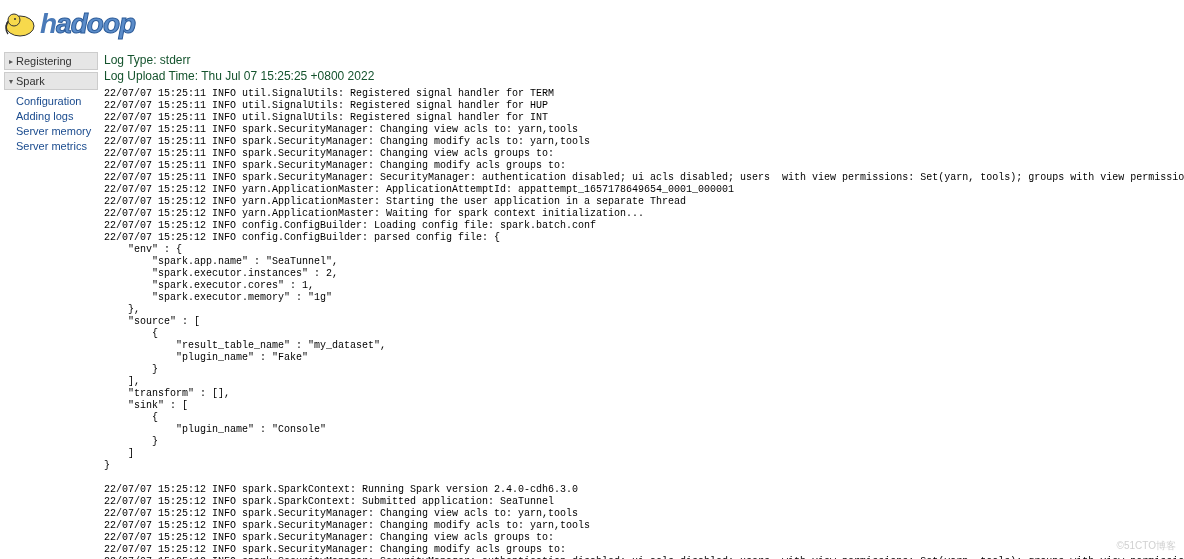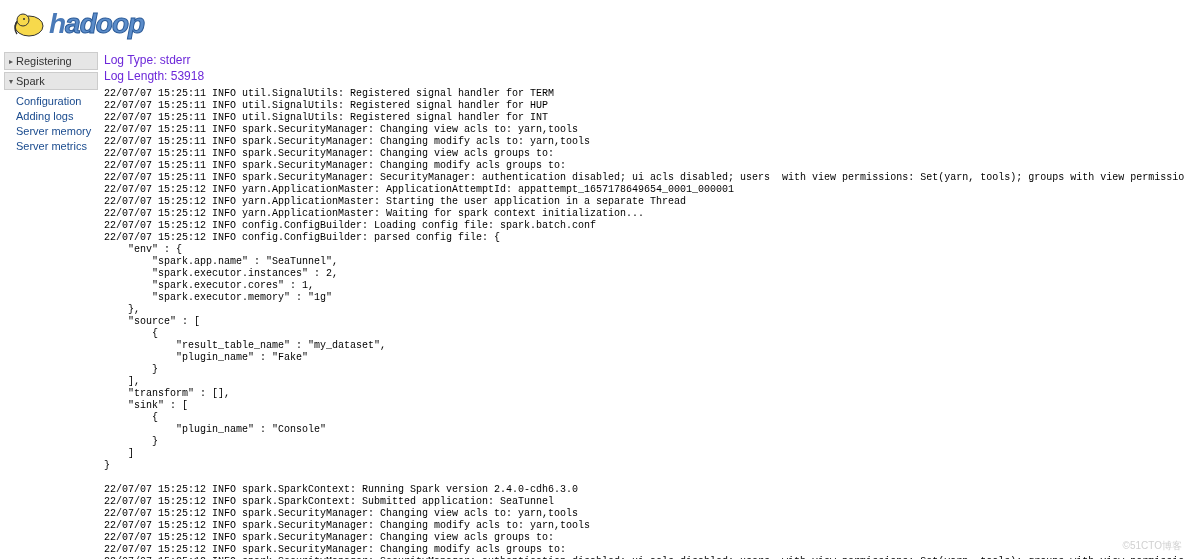--- a/index.html
+++ b/index.html
@@ -1,32 +1,32 @@
 <!DOCTYPE html>
 <html><head>
 <meta charset="utf-8">
 <style>
 * { margin: 0; padding: 0; box-sizing: border-box; }
 body { font-family: Arial, Helvetica, sans-serif; font-size: 12px; background: #fff; width: 1184px; }
-.header { padding: 4px 9px; }
+.header { padding: 4px 0; }
 .logo { display: flex; align-items: center; }
 .logo-icon { width: 40px; height: 40px; }
 .logo-text { font-family: "Arial Black", sans-serif; font-size: 28px; font-weight: 900; font-style: italic; letter-spacing: -1px; }
 .logo-text .h { color: #4a7ab8; }
 .logo-text .rest { color: #5b8cc9; -webkit-text-stroke: 1px #2a5a98; }
 .layout { display: flex; }
 .sidebar { width: 98px; padding: 4px 0 0 4px; }
 .nav-header { background: #e6e6e6; border: 1px solid #ccc; padding: 2px 4px; font-size: 11px; color: #333; margin-bottom: 2px; display: flex; align-items: center; cursor: pointer; }
 .nav-header .arrow { font-size: 8px; margin-right: 3px; color: #555; }
 .nav-links { padding: 2px 0 6px 12px; }
 .nav-links a { display: block; color: #1a4b8e; font-size: 11px; line-height: 15px; cursor: pointer; }
 .content { flex: 1; padding: 4px 0 0 6px; overflow: hidden; }
-.meta { font-size: 12px; color: #6d28d9; line-height: 16px; }
+.meta { font-size: 12px; color: #14532d; line-height: 16px; }
 .log { font-family: "Courier New", monospace; font-size: 10px; line-height: 12px; white-space: pre; color: #000; margin-top: 4px; overflow: hidden; }
-.watermark { position: fixed; bottom: 6px; right: 2px; color: #d0d0d0; font-size: 10px; }
+.watermark { position: fixed; bottom: 6px; right: 8px; color: #d0d0d0; font-size: 10px; }
 </style>
 </head>
 <body>
 
 <div class="header">
   <div class="logo">
     <svg class="logo-icon" viewBox="0 0 40 40">
       <ellipse cx="20" cy="22" rx="14" ry="10" fill="#f7d94c" stroke="#333" stroke-width="1"></ellipse>
       <circle cx="14" cy="16" r="6" fill="#f7d94c" stroke="#333" stroke-width="1"></circle>
       <path d="M8 18 Q4 24 8 30" fill="none" stroke="#333" stroke-width="1.5"></path>
@@ -52,21 +52,21 @@
       <a>Configuration</a>
       <a>Adding logs</a>
       <a>Server memory</a>
       <a>Server metrics</a>
     </div>
   </div>
 
   <div class="content">
     <div class="meta">
       <div><span>Log Type: </span><span>stderr</span></div>
-      <div><span>Log Length: </span><span>53918</span></div>
+      <div><span>Log Upload Time: </span><span>Thu Jul 07 15:25:25 +0800 2022</span></div>
     </div>
     <pre class="log" id="log-body">22/07/07 15:25:11 INFO util.SignalUtils: Registered signal handler for TERM
 22/07/07 15:25:11 INFO util.SignalUtils: Registered signal handler for HUP
 22/07/07 15:25:11 INFO util.SignalUtils: Registered signal handler for INT
 22/07/07 15:25:11 INFO spark.SecurityManager: Changing view acls to: yarn,tools
 22/07/07 15:25:11 INFO spark.SecurityManager: Changing modify acls to: yarn,tools
 22/07/07 15:25:11 INFO spark.SecurityManager: Changing view acls groups to:
 22/07/07 15:25:11 INFO spark.SecurityManager: Changing modify acls groups to:
 22/07/07 15:25:11 INFO spark.SecurityManager: SecurityManager: authentication disabled; ui acls disabled; users  with view permissions: Set(yarn, tools); groups with view permissions: Set(); users  with modify permissions: Set(yarn, tools);
 22/07/07 15:25:12 INFO yarn.ApplicationMaster: ApplicationAttemptId: appattempt_1657178649654_0001_000001

